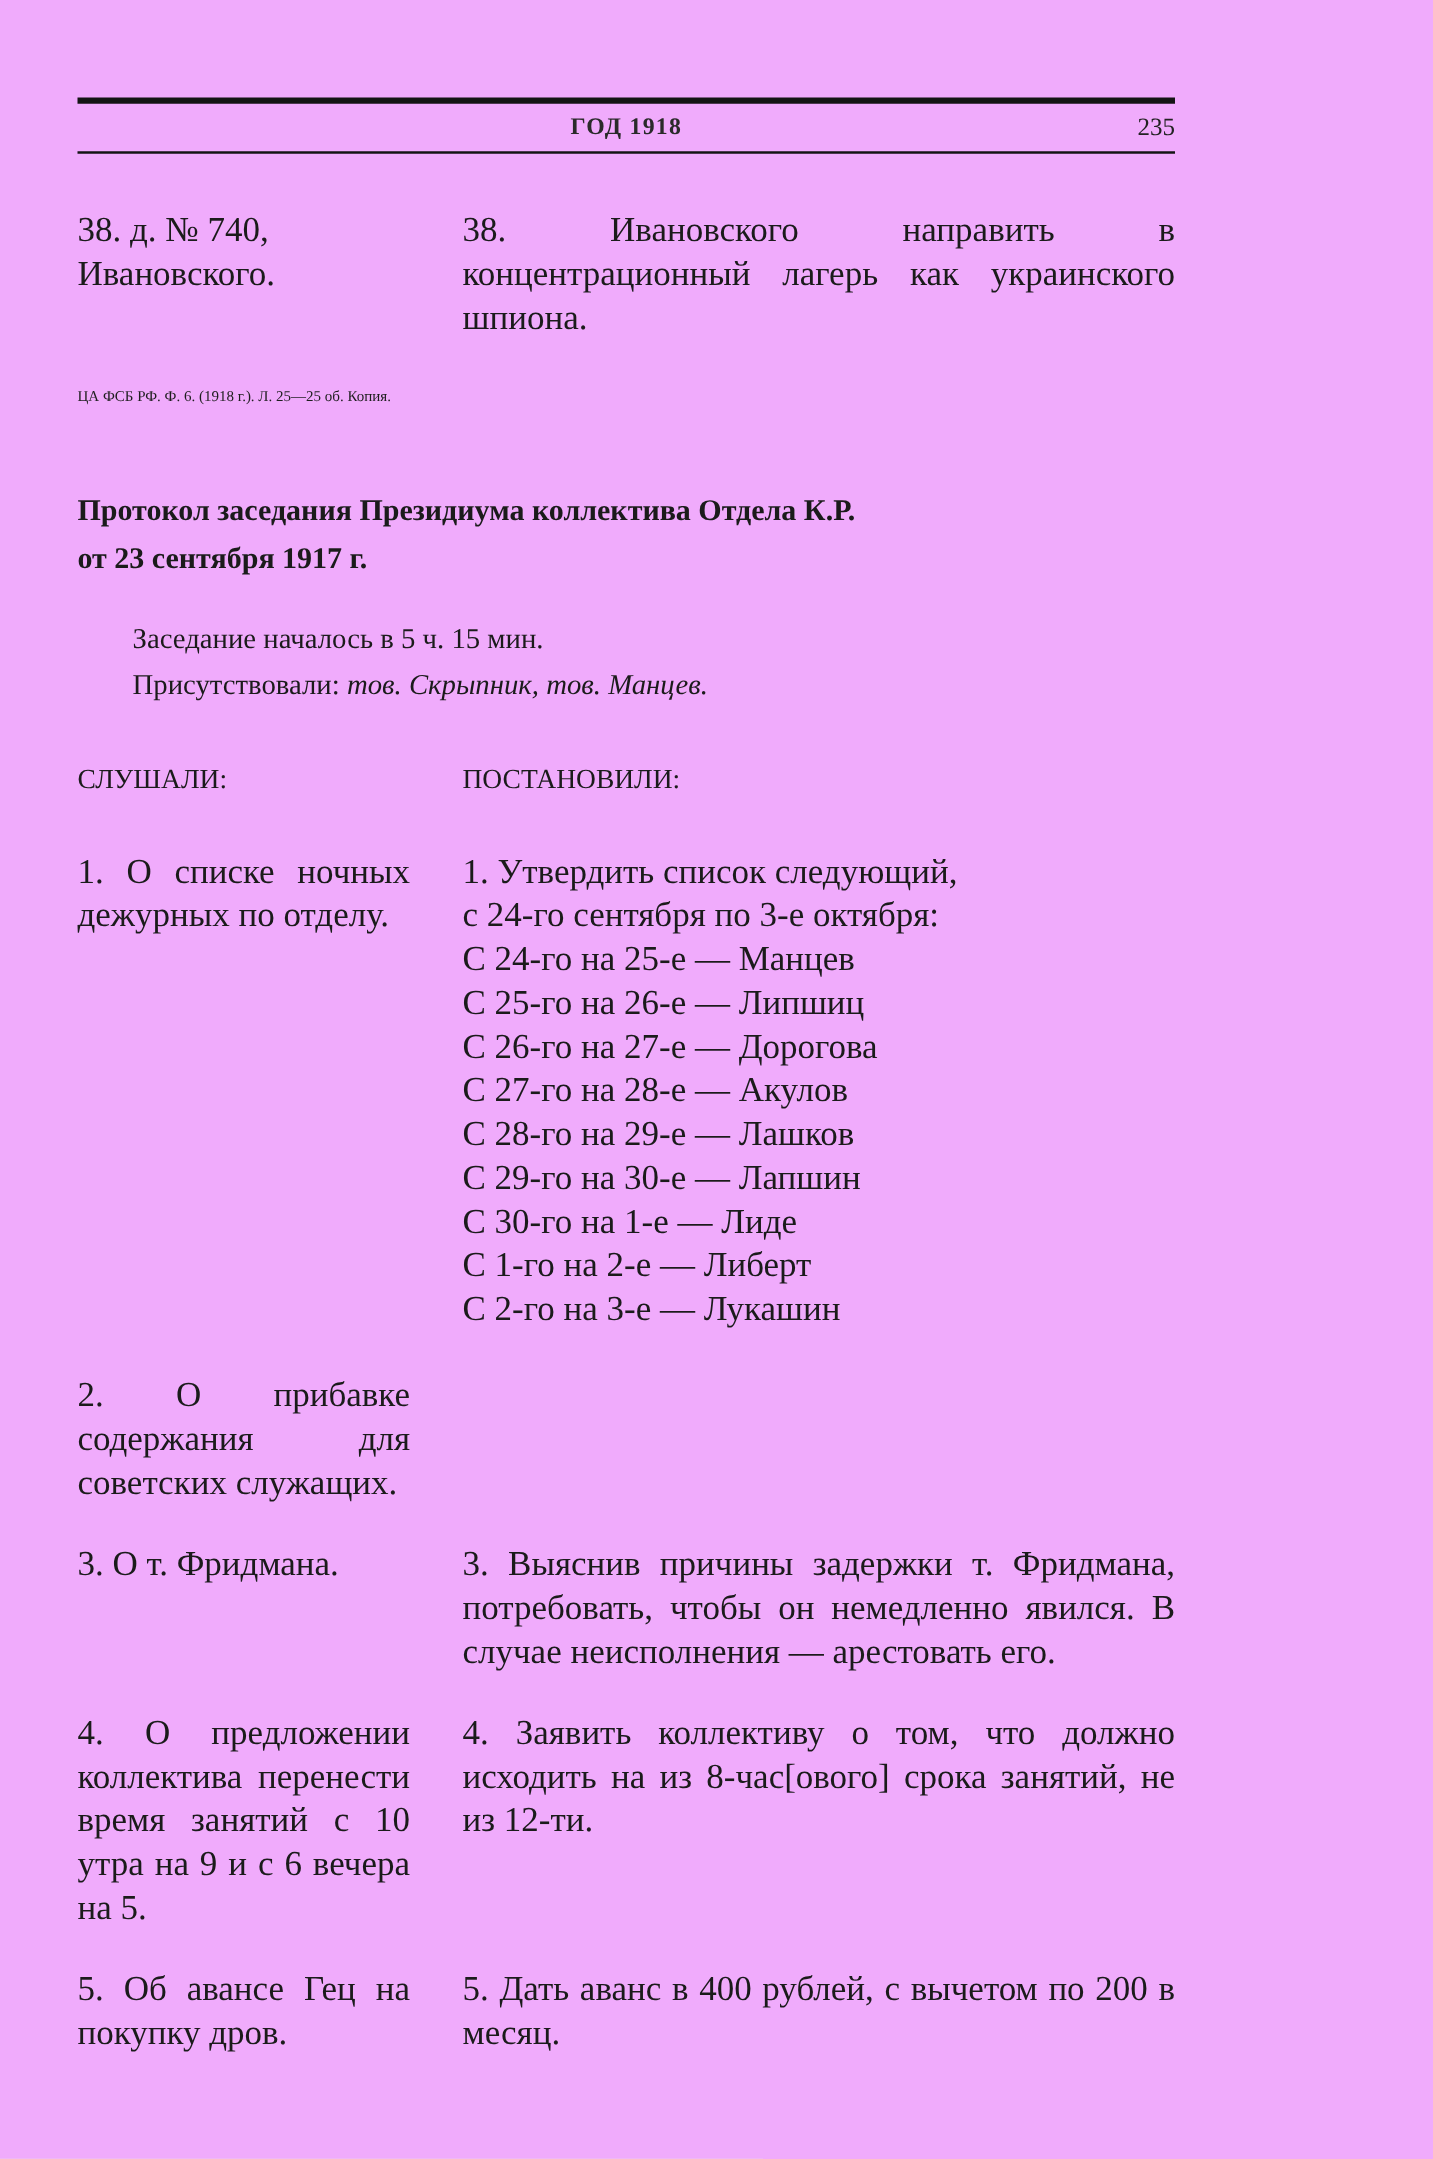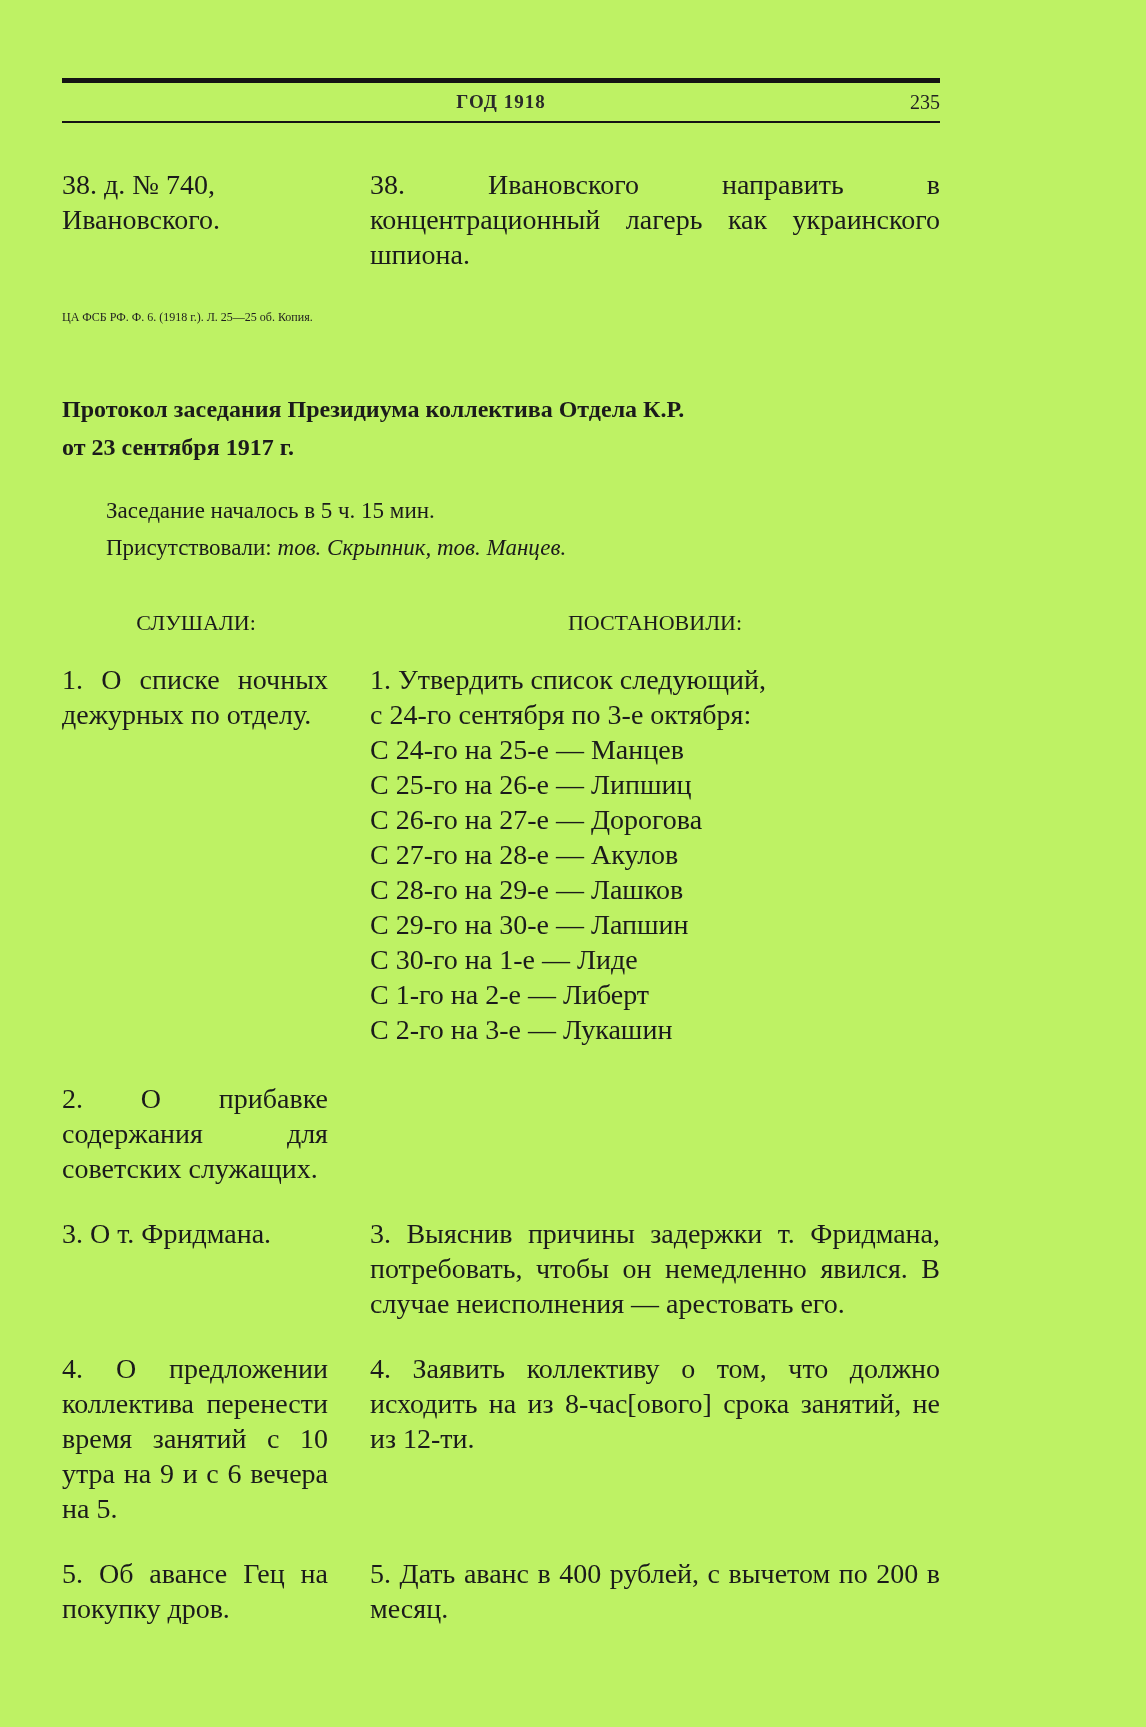--- a/index.html
+++ b/index.html
@@ -10,21 +10,21 @@
   body {
     width: 1146px;
     height: 1727px;
     overflow: hidden;
     font-family: "Liberation Serif", "DejaVu Serif", serif;
     color: #1b1b1b;
   }
   .page {
     width: 1146px;
     height: 1727px;
-    background: #bef264;
+    background: #f0abfc;
     box-sizing: border-box;
     padding: 78px 206px 40px 62px;
     position: relative;
   }
   
   .rule { background: #141414; }
   .rule.thick { height: 5px; }
   .rule.thin  { height: 2px; }
   .header-row {
     position: relative;
@@ -76,23 +76,22 @@
   .intro {
     margin-top: 26px;
     padding-left: 44px;
     font-size: 23px;
     line-height: 37px;
   }
   .intro .it { font-style: italic; }
   .col-headers {
     margin-top: 44px;
     font-size: 22px;
-    text-align: center;
   }
-  .table-rows { margin-top: 26px; }
+  .table-rows { margin-top: 44px; }
   .trow { margin-bottom: 30px; }
   .trow:last-child { margin-bottom: 0; }
   .trow .left  { padding-right: 2px; }
   .gap-lg { margin-bottom: 34px; }
 </style>
 </head>
 <body>
 
 <div class="page">
 

